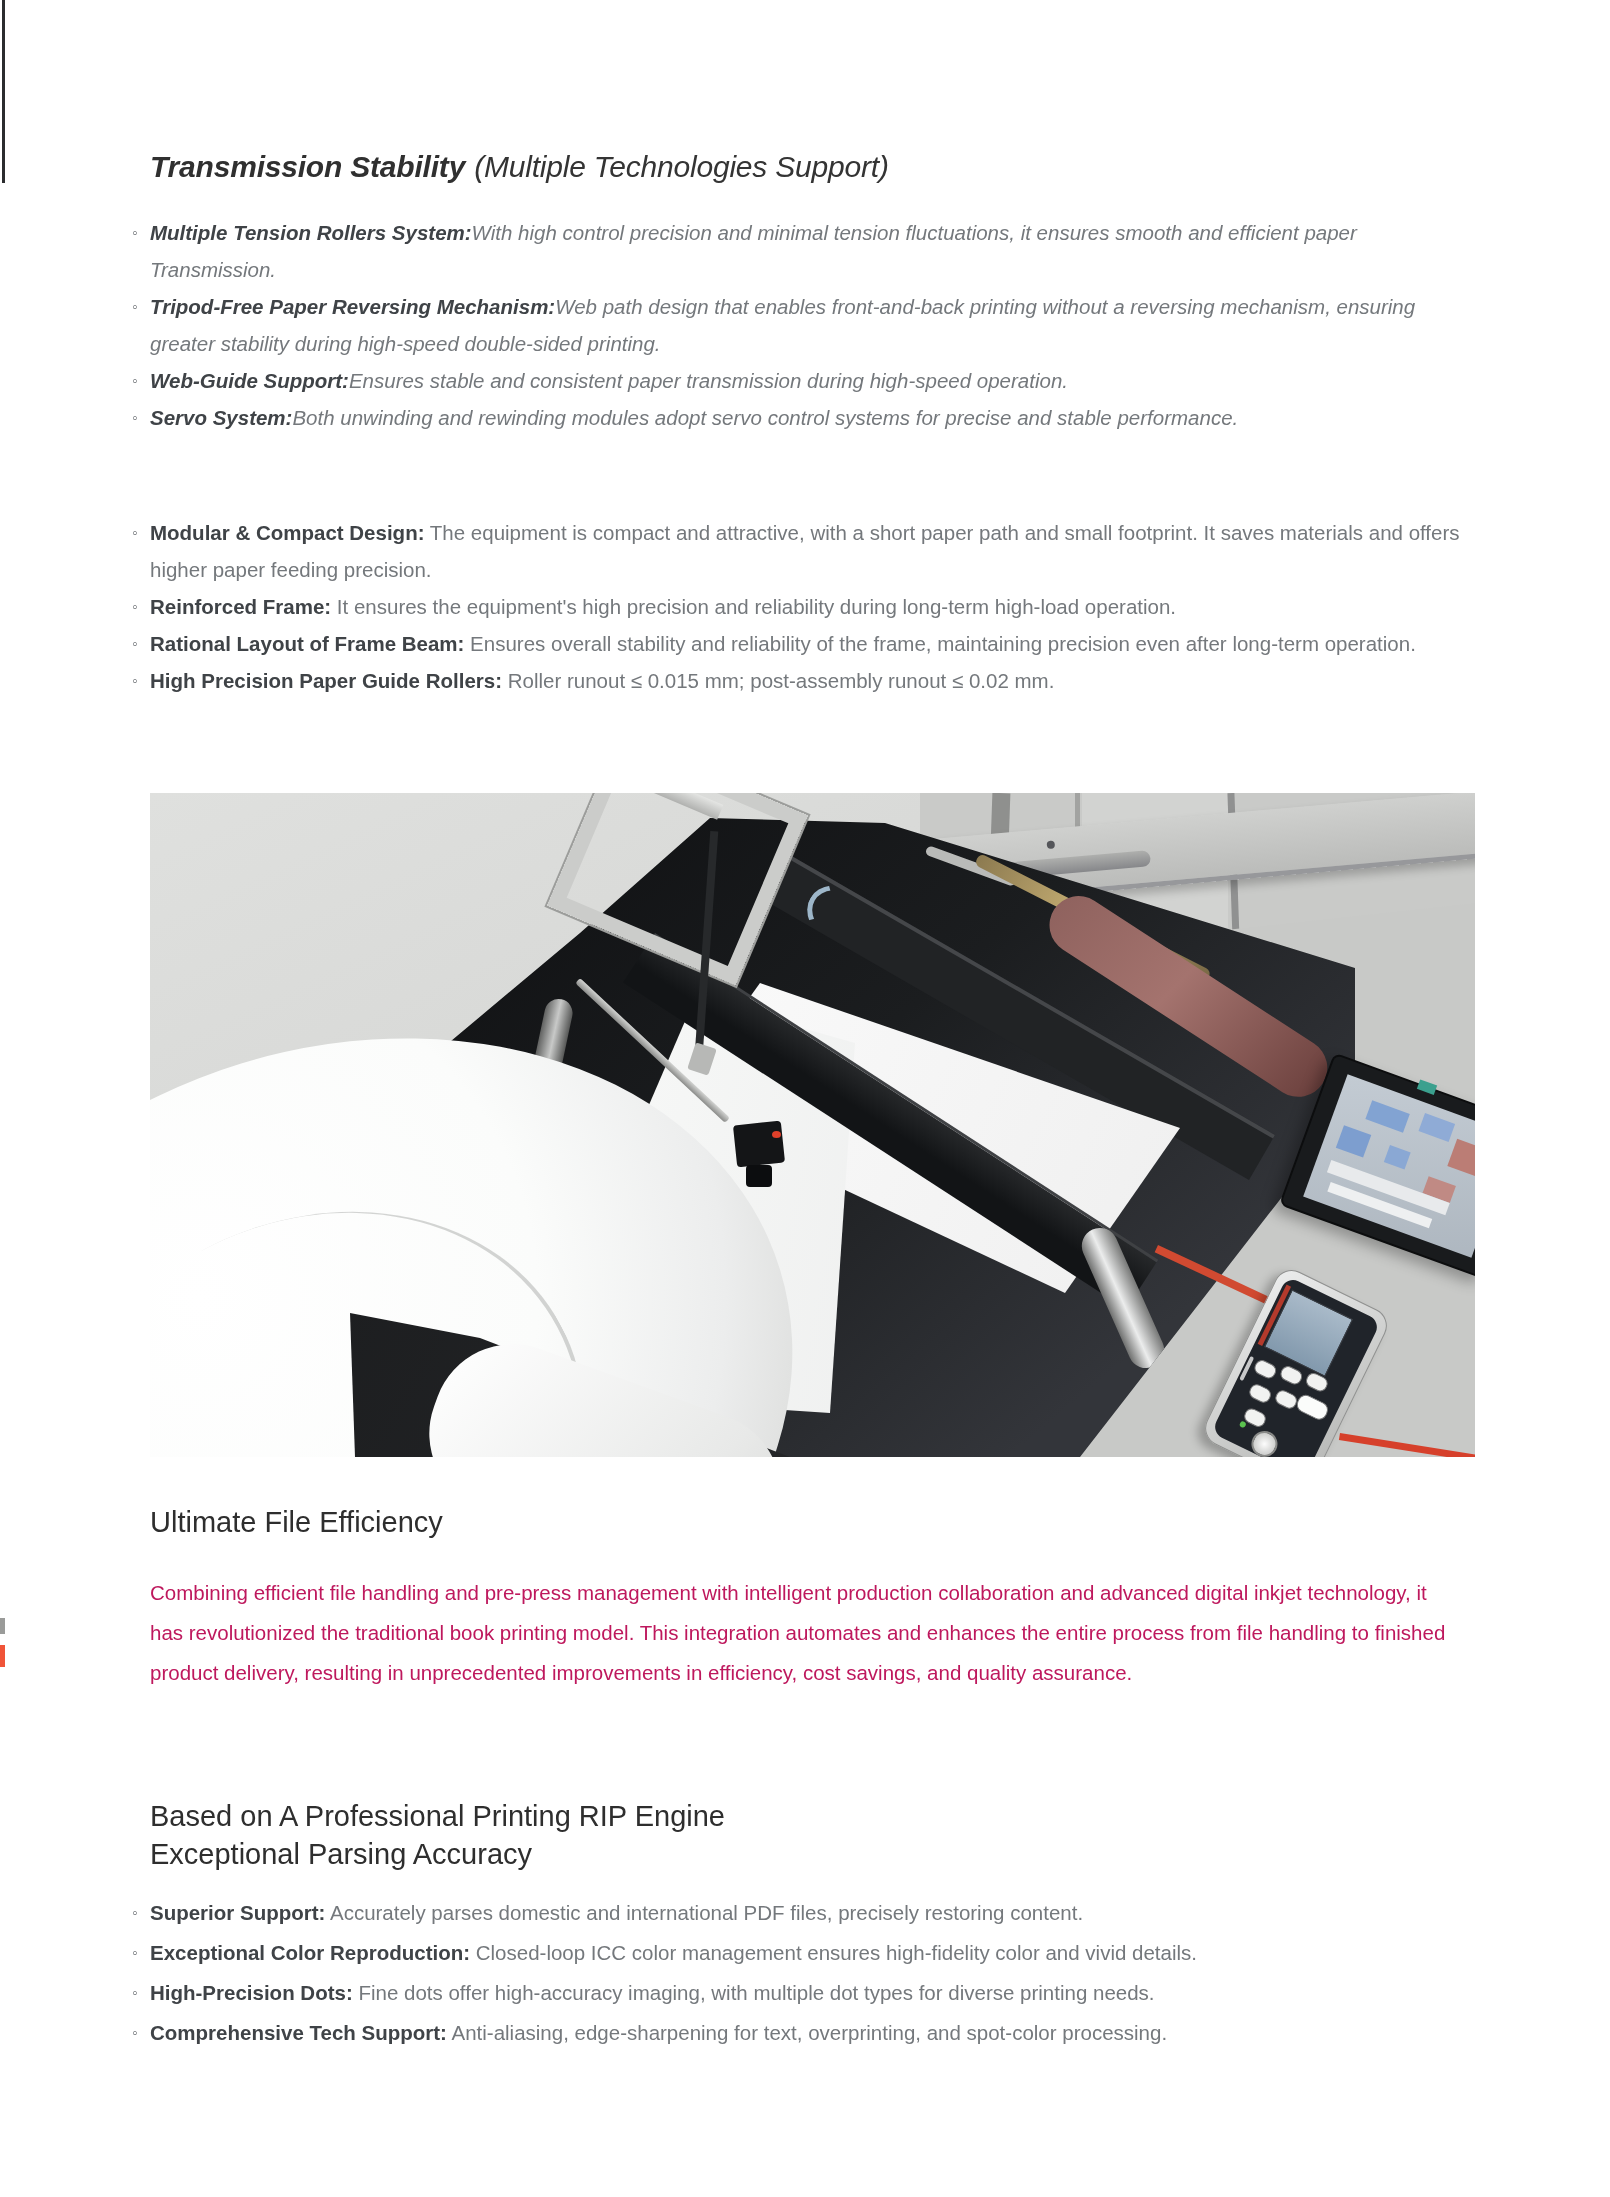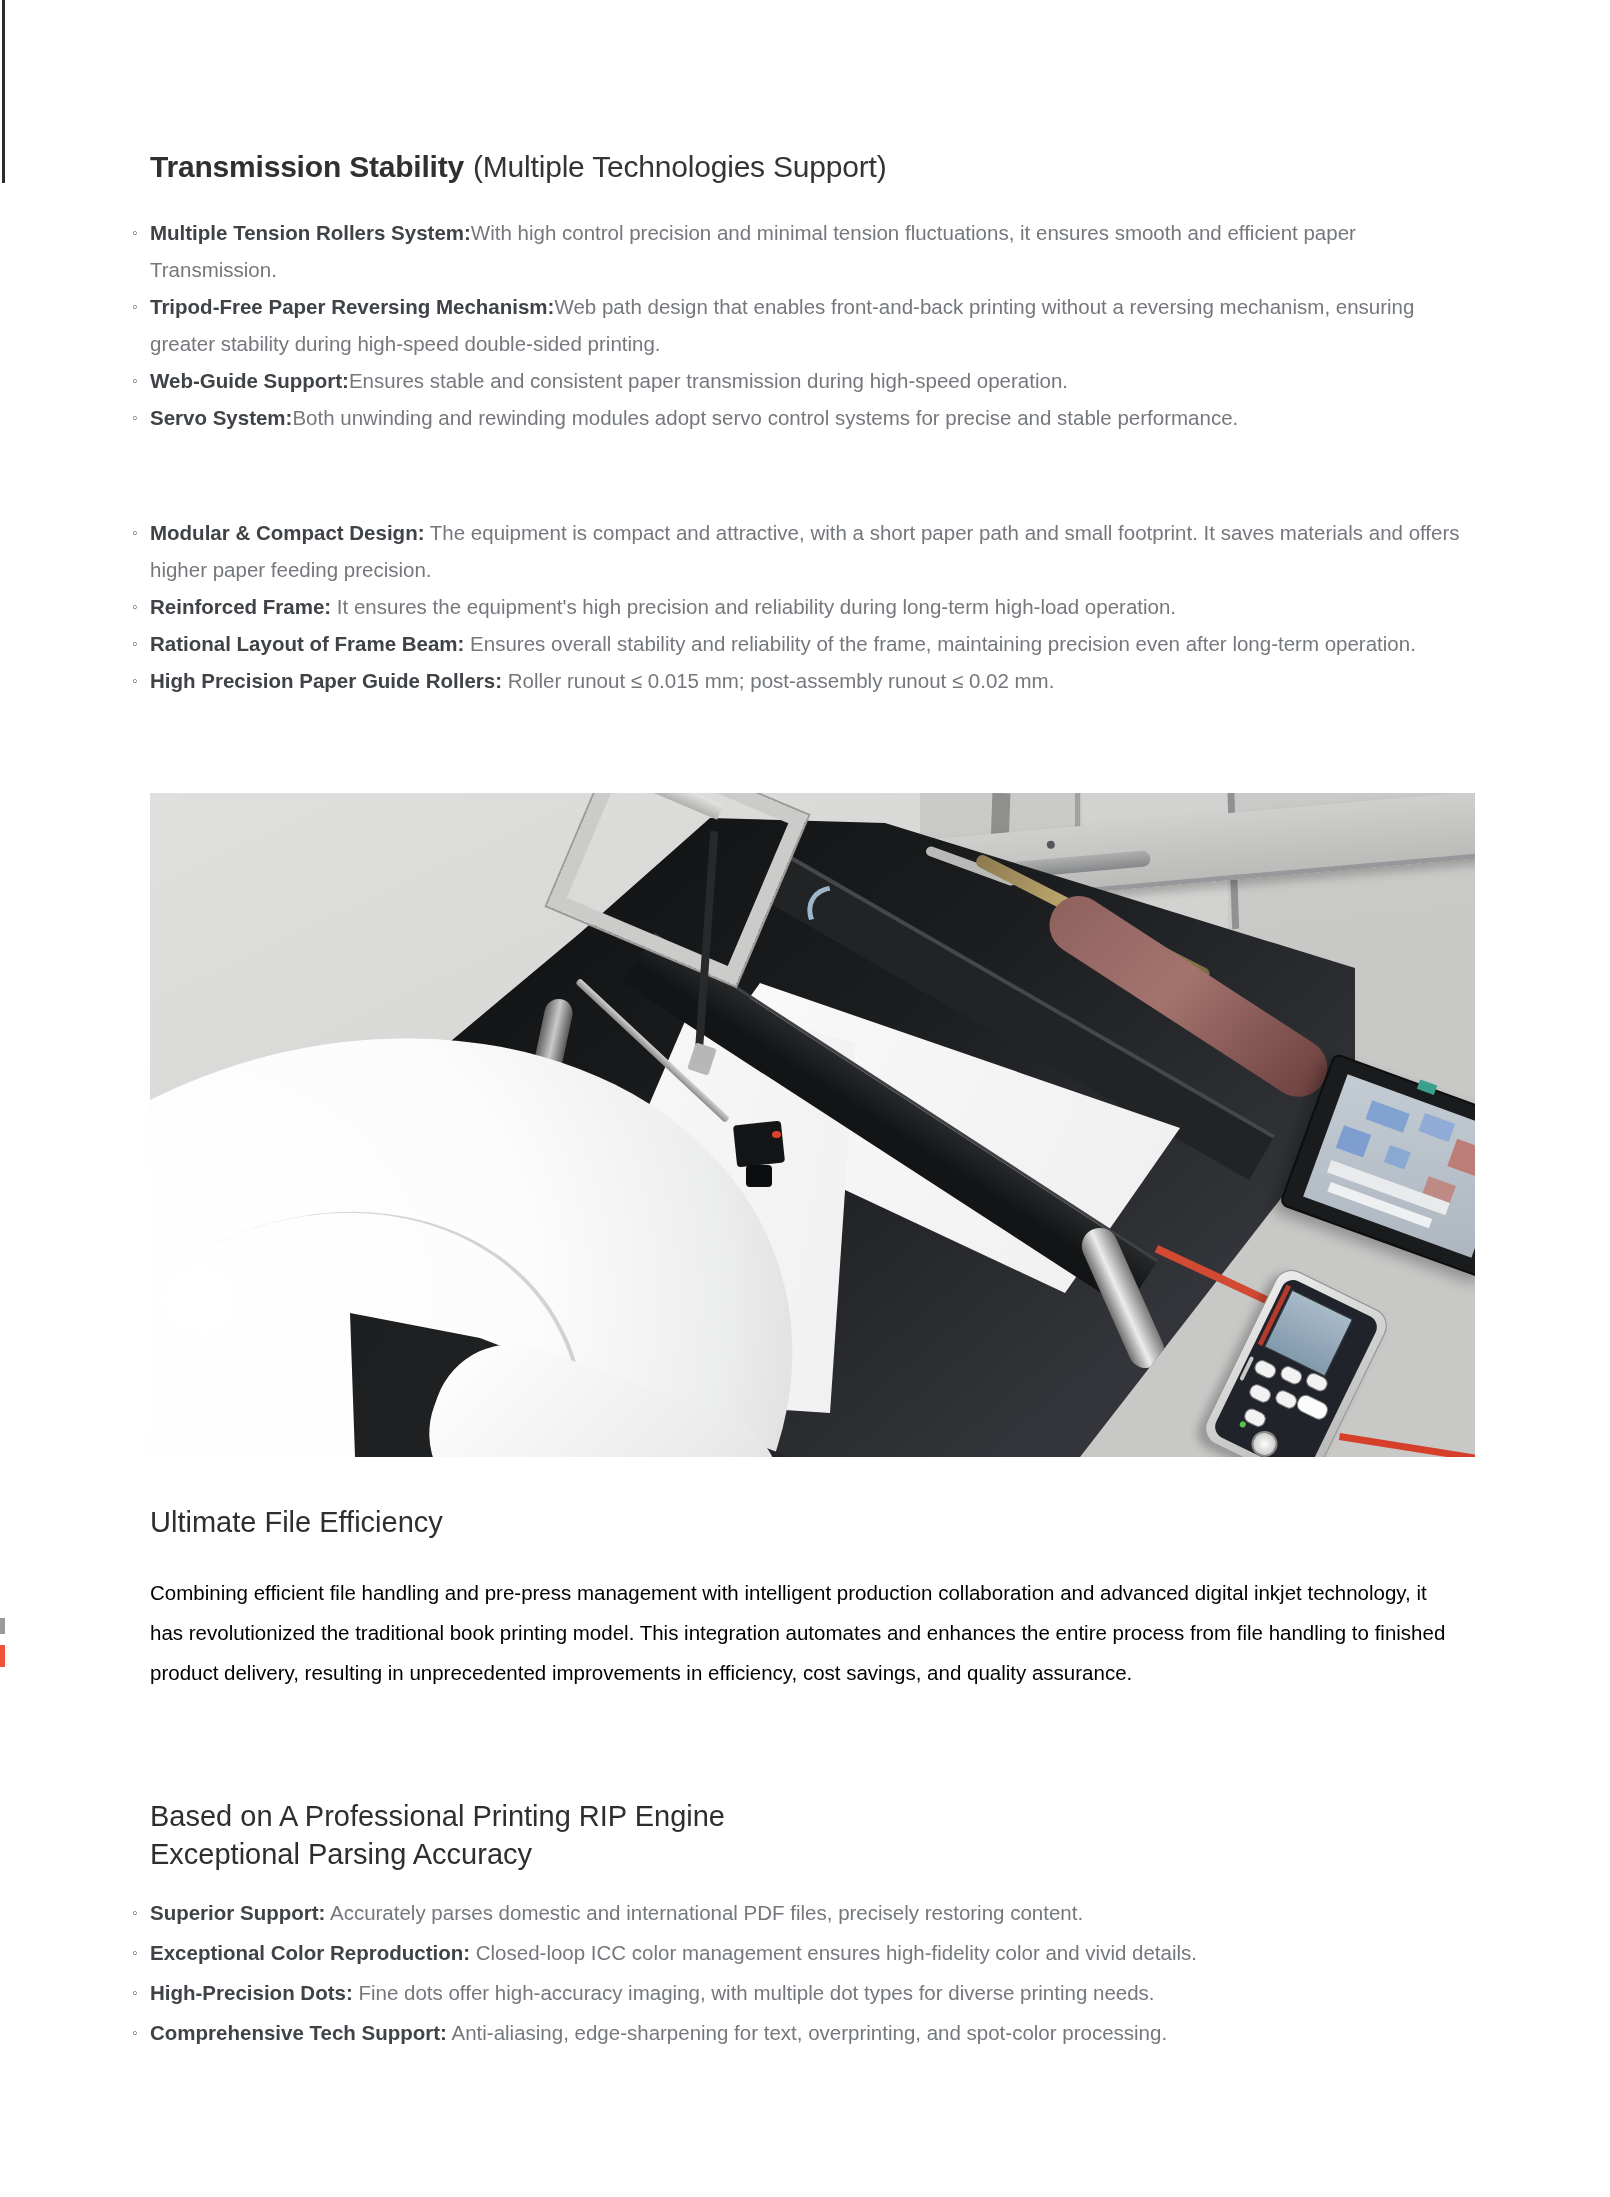--- a/index.html
+++ b/index.html
@@ -14,23 +14,23 @@
   
   .sec{position:absolute;left:150px;width:1315px;}
   .h1{font-size:30px;line-height:40px;font-weight:700;color:#303030;letter-spacing:-0.2px;}
   .h1 .light{font-weight:400;margin-left:9px;color:#343434;}
   .h2line{font-size:29px;line-height:38px;color:#2e2e2e;}
   ul.bullets{list-style:none;margin:0;padding:0;}
   ul.bullets li{position:relative;font-size:20.5px;line-height:37px;color:#74787c;}
   ul.bullets.wide li{line-height:40px;}
   .marker{position:absolute;left:-18px;top:0;font-size:16px;color:#6b6f73;}
   .b-label{font-weight:700;color:#3f4347;}
-  .para{font-size:20.5px;line-height:40px;color:#000000;margin-top:32px;}
-
-  #sec-transmission{top:147px;}
+  .para{font-size:20.5px;line-height:40px;color:#be185d;margin-top:32px;}
+
+  #sec-transmission{top:147px;font-style:italic;}
   #sec-transmission ul{margin-top:27px;}
   #sec-frame{top:486px;}
   #sec-frame ul{margin-top:28px;}
   #sec-efficiency{top:1503px;}
   #sec-parsing{top:1797px;}
   #sec-parsing ul{margin-top:20px;}
 
   
   .photo{position:absolute;left:150px;top:793px;width:1325px;height:664px;overflow:hidden;background:#d6d7d5;}
   .photo .ph{position:absolute;}

